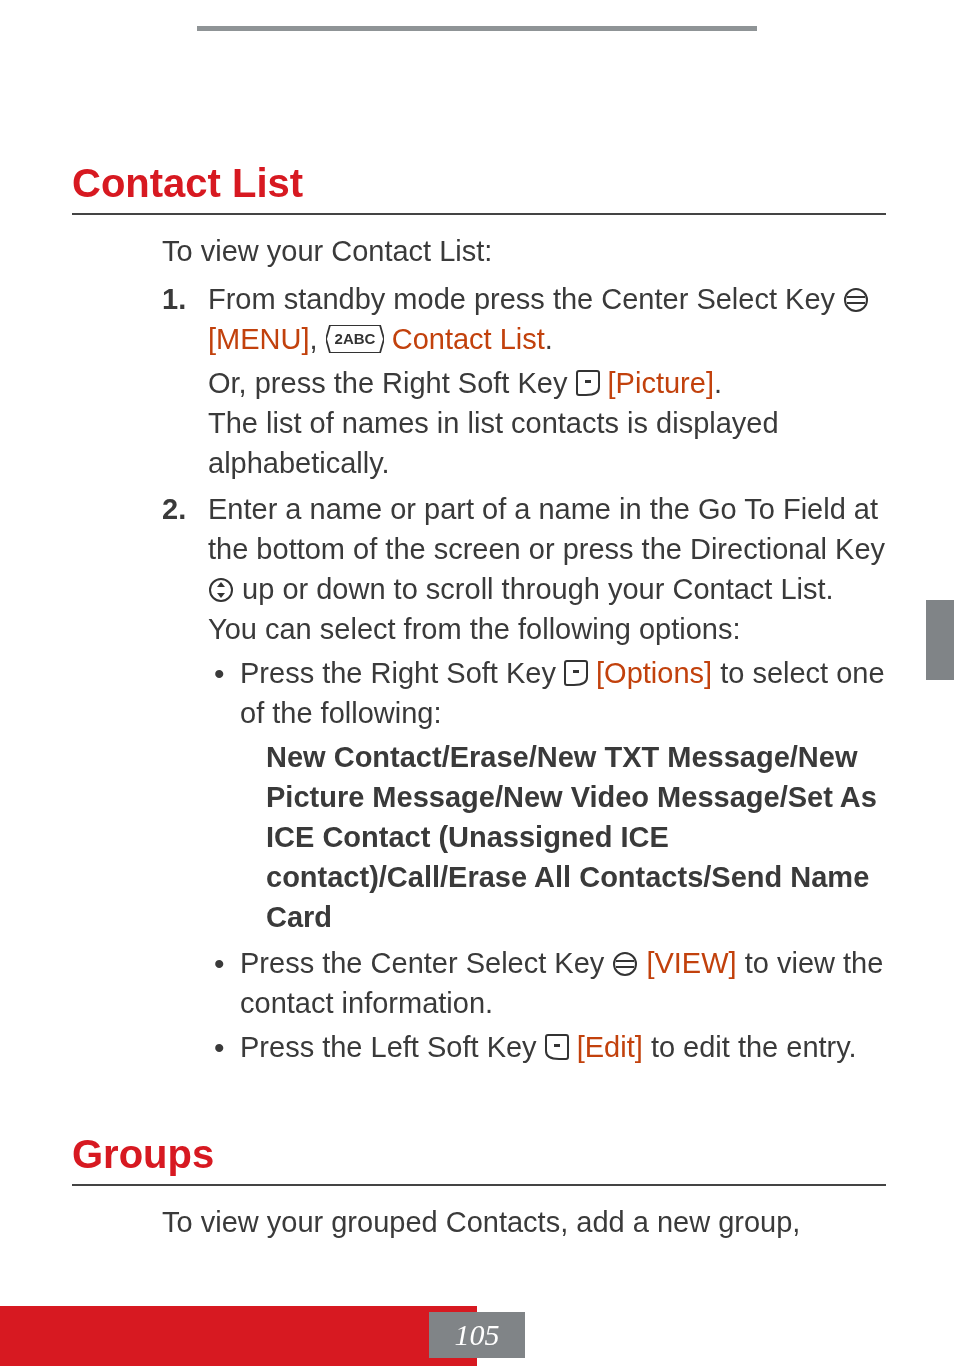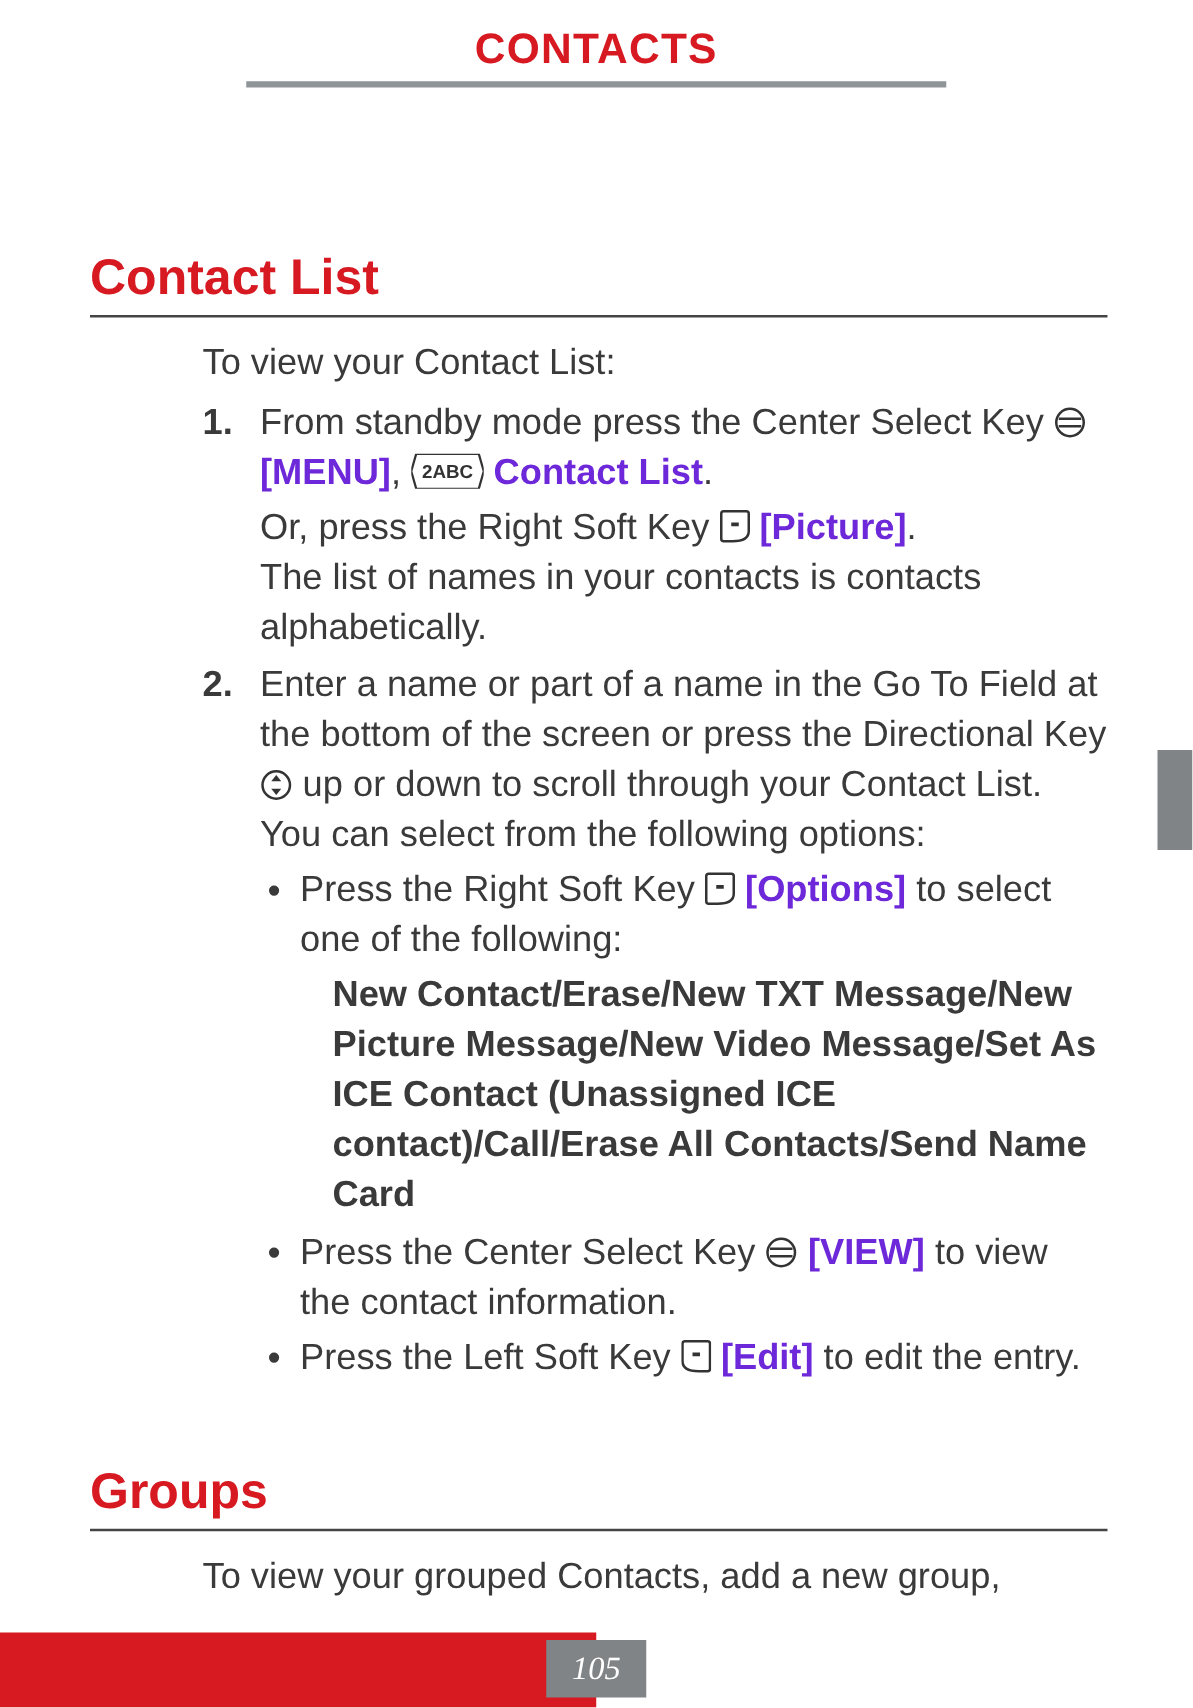--- a/index.html
+++ b/index.html
@@ -12,35 +12,34 @@
   .section-rule{height:1.5px;background:#444;margin:0 0 16px}
   .indent{margin-left:90px}
   .intro{margin:0 0 8px}
   ol.steps{list-style:none;padding:0;margin:0}
   ol.steps>li{position:relative;padding-left:46px;margin-bottom:6px}
   ol.steps>li .num{position:absolute;left:0;top:0;font-weight:700}
   ul.sub{list-style:none;padding:0;margin:4px 0 0 6px}
   ul.sub>li{position:relative;padding-left:26px;margin-bottom:4px}
   ul.sub>li::before{content:"•";position:absolute;left:0;top:0;font-size:30px;color:#3a3a3a}
   .options-list{padding-left:26px;font-weight:700;margin-top:4px;margin-bottom:6px}
-  b{font-weight:700;color:#6d28d9}
+  b{font-weight:400;color:#c2410c}
   .icon{display:inline-block;vertical-align:-4px}
   .icon svg{display:block}
   .key2{display:inline-block;vertical-align:-4px}
   .side-tab{position:absolute;right:0;top:600px;width:28px;height:80px;background:#808487}
   .footer-bar{position:absolute;left:0;bottom:0;width:477px;height:60px;background:#d71921}
-  .page-num-box{position:absolute;left:50%;bottom:8px;transform:translateX(-50%);width:80px;height:46px;background:#808487;color:#fff;text-align:center;line-height:46px;font-style:italic;font-family:Georgia,'Times New Roman',serif;font-size:26px}
+  .page-num-box{position:absolute;left:50%;bottom:8px;transform:translateX(-50%);width:96px;height:46px;background:#808487;color:#fff;text-align:center;line-height:46px;font-style:italic;font-family:Georgia,'Times New Roman',serif;font-size:30px}
   .step-body{}
 </style>
 </head>
 <body>
 
 <div class="page">
   <div class="header">
-    <div class="header-title">CONTACTS</div>
     <div class="header-rule"></div>
   </div>
   <div class="side-tab"></div>
 
   <div class="body">
     <div class="section-title">Contact List</div>
     <div class="section-rule"></div>
 
     <div class="indent">
       <p class="intro">To view your Contact List:</p>
@@ -66,21 +65,21 @@
             </span>
             <b>Contact List</b><span>.</span><br>
             <span>Or, press the Right Soft Key </span>
             <span class="icon">
               <svg width="24" height="28" viewBox="0 0 24 28">
                   <path d="M3 2 H21 Q23 2 23 4 V18 Q23 26 10 26 H3 Q1 26 1 24 V4 Q1 2 3 2 Z" fill="none" stroke="#333" stroke-width="2"></path>
                   <rect x="9" y="11" width="6" height="3" fill="#333"></rect>
                 </svg>
             </span>
             <b>[Picture]</b><span>.</span><br>
-            <span>The list of names in your contacts is contacts alphabetically.</span>
+            <span>The list of names in list contacts is displayed alphabetically.</span>
           </span>
         </li>
 
         <li>
           <span class="num">2.</span>
           <span class="step-body">
             <span>Enter a name or part of a name in the Go To Field at the bottom of the screen or press the Directional Key </span>
             <span class="icon">
               <svg width="26" height="26" viewBox="0 0 26 26">
                   <circle cx="13" cy="13" r="11" fill="none" stroke="#333" stroke-width="2"></circle>

